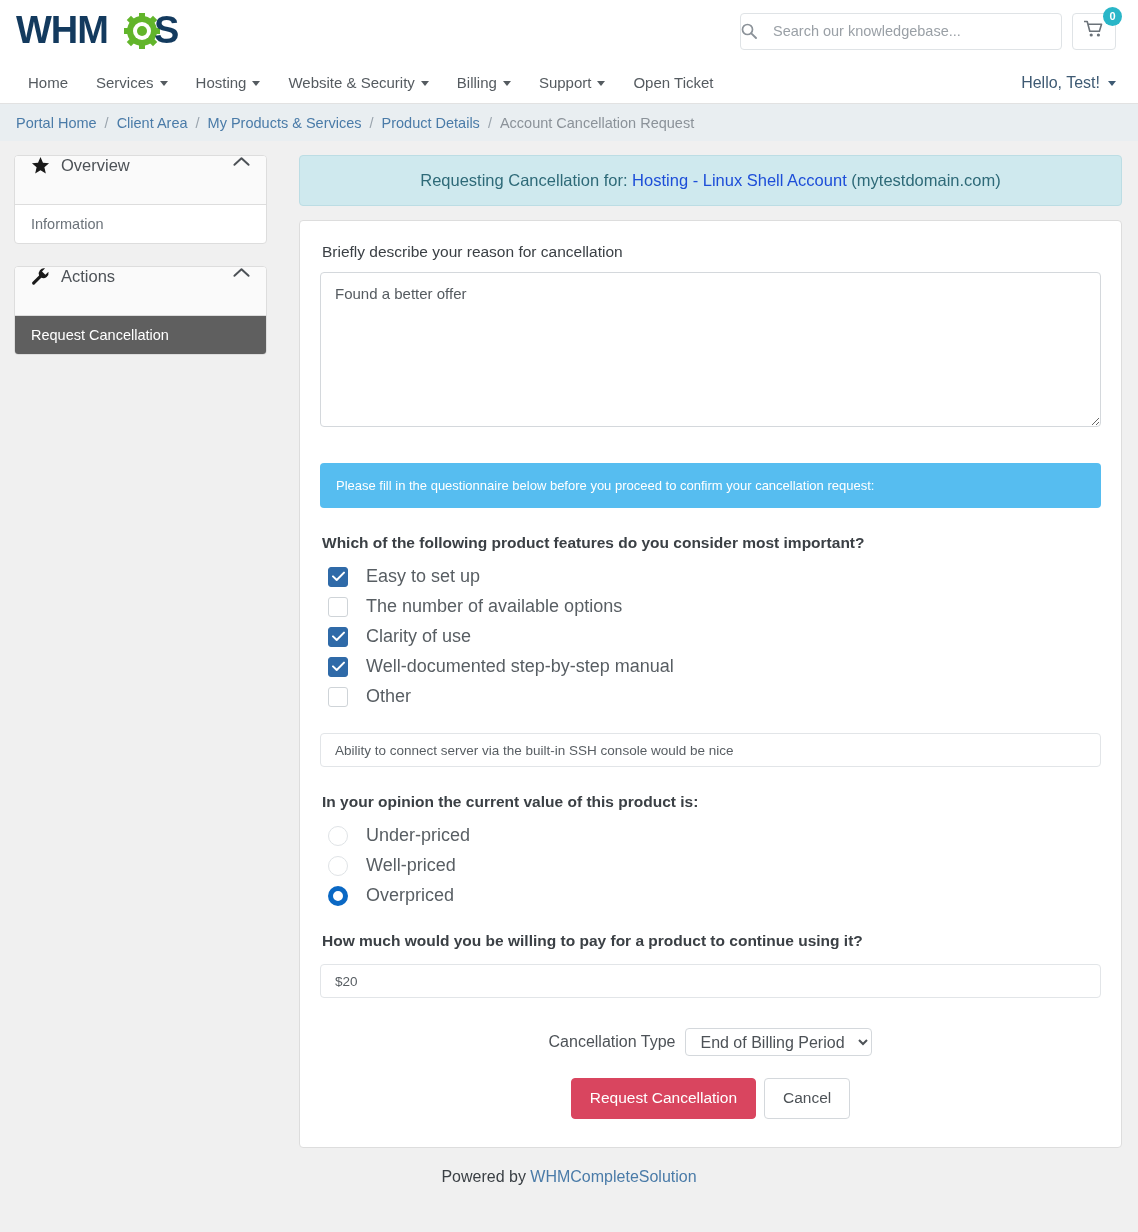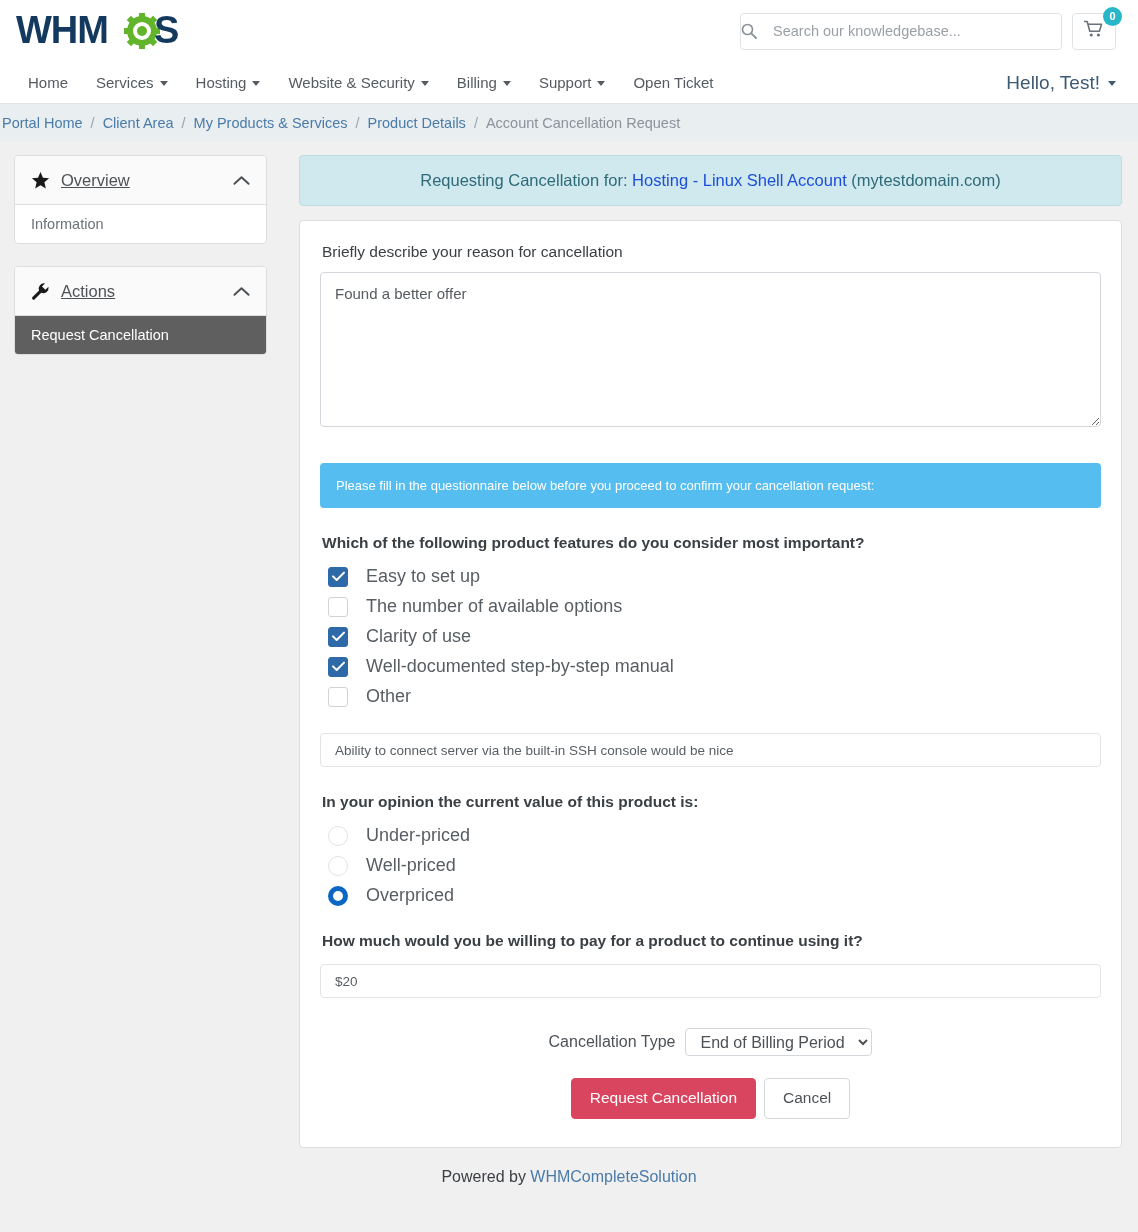--- a/index.html
+++ b/index.html
@@ -95,33 +95,33 @@
     width: 0; height: 0;
     border-left: 4.5px solid transparent;
     border-right: 4.5px solid transparent;
     border-top: 5px solid #555b60;
     display: inline-block;
     margin-bottom: -1px;
   }
   .nav-right { margin-left: auto; display: flex; align-items: center; }
   .nav-user {
     color: #3e5a73;
-    font-size: 19px;
+    font-size: 16px;
     display: flex; align-items: center; gap: 8px;
     cursor: pointer;
   }
   .nav-user .caret { border-top-color: #3e5a73; }
 
   
   .breadcrumb-bar {
     background: #e9eef1;
     height: 37px;
     display: flex;
     align-items: center;
-    padding: 0 2px;
+    padding: 0 16px;
     font-size: 14.5px;
   }
   .bc-link { color: #4a7ba8; text-decoration: none; cursor: pointer; }
   .bc-sep { color: #9aa4ad; margin: 0 8px; }
   .bc-current { color: #8b9299; }
 
   
   .page-wrap {
     display: flex;
     padding: 14px 16px 0 14px;
@@ -137,26 +137,25 @@
     border: 1px solid #dddddd;
     border-radius: 4px;
     margin-bottom: 22px;
     overflow: hidden;
   }
   .panel-head {
     background: #fafafa;
     border-bottom: 1px solid #dddddd;
     height: 49px;
     display: flex;
-    align-items: center;
+    align-items: flex-start;
     padding: 0 16px;
     font-size: 16.5px;
     color: #4d5257;
     cursor: pointer;
-    text-decoration: underline;
   }
   .panel-head .ph-icon { margin-right: 11px; line-height: 0; display: flex; }
   .panel-head .ph-chevron { margin-left: auto; line-height: 0; display: flex; }
   .panel-list { }
   .panel-list-item {
     display: block;
     padding: 11px 16px;
     font-size: 14.5px;
     color: #6b7279;
     text-decoration: none;

